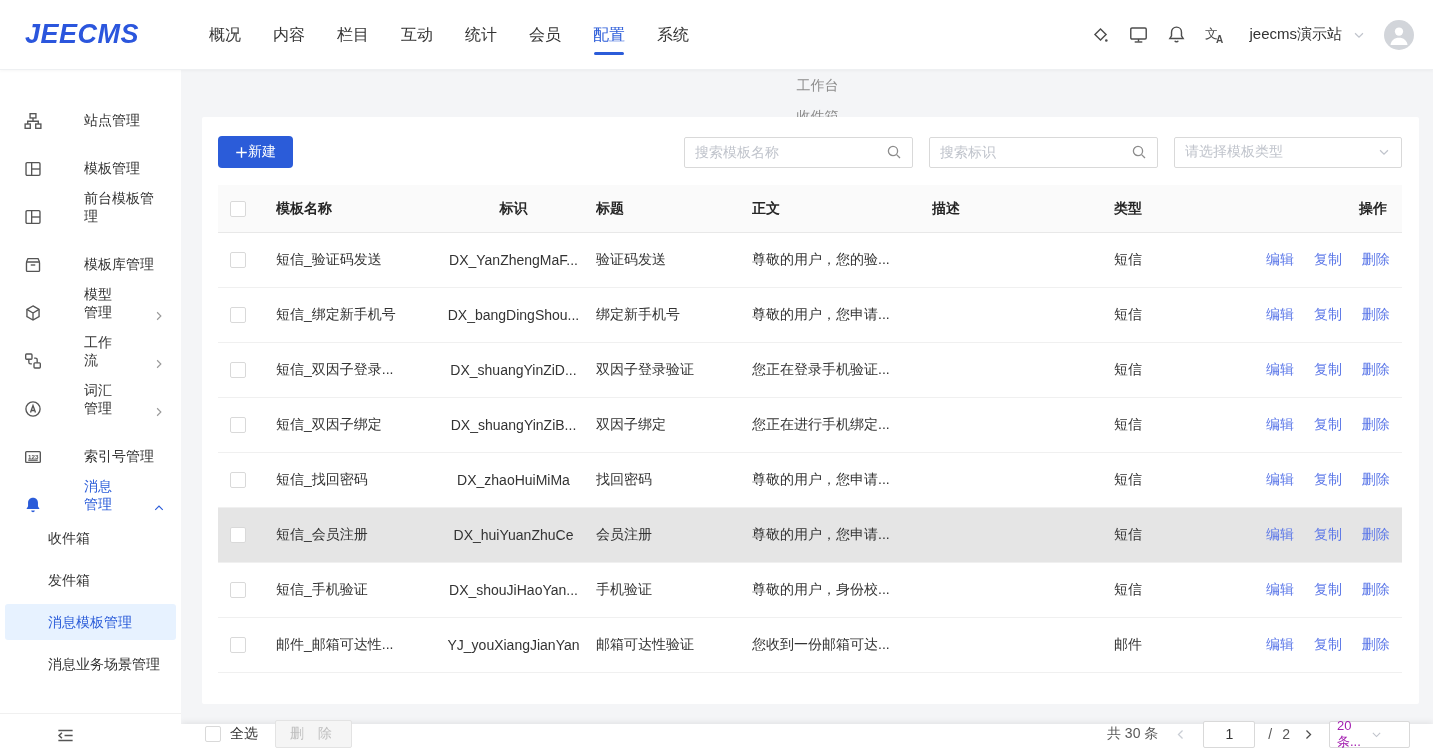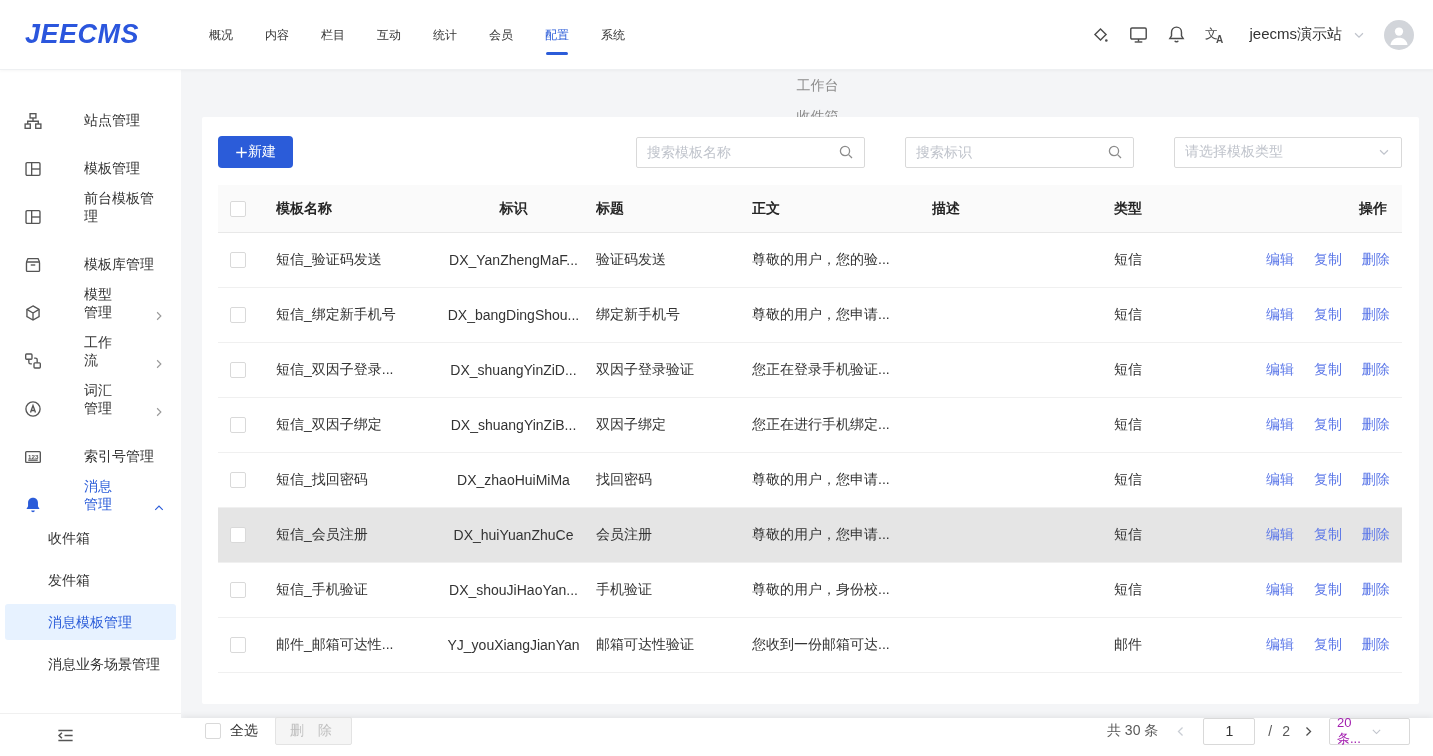--- a/index.html
+++ b/index.html
@@ -20,21 +20,21 @@
     border-bottom:1px solid #eef0f2;
     box-shadow:0 1px 3px rgba(0,0,0,.04);
     z-index:30;
   }
   .logo {
     width:181px; padding-left:25px; font-size:27px; font-weight:bold;
     font-style:italic; color:#2b56dd; letter-spacing:.5px; cursor:pointer;
   }
   .mainnav { display:flex; gap:32px; margin-left:28px; height:70px; }
   .nav-item {
-    position:relative; font-size:12px; color:#333; line-height:70px;
+    position:relative; font-size:16px; color:#333; line-height:70px;
     cursor:pointer; white-space:nowrap;
   }
   .nav-item.active { color:#2b5cd9; }
   .nav-item.active::after {
     content:""; position:absolute; left:1px; right:1px; bottom:15px;
     height:3px; border-radius:2px; background:#2b5cd9;
   }
   .topnav-right { margin-left:auto; display:flex; align-items:center; padding-right:19px; }
   .tn-icon { color:#4d4d4d; margin-left:19px; cursor:pointer; display:flex; align-items:center; }
   .site-switch { display:flex; align-items:center; margin-left:24px; cursor:pointer; }
@@ -89,21 +89,21 @@
   .card {
     position:absolute; left:21px; top:47px; right:14px; bottom:14px;
     background:#fff; border-radius:2px; overflow:hidden;
   }
   .toolbar { display:flex; align-items:center; padding:19px 17px 17px 16px; }
   .btn-new {
     height:32px; padding:0 17px; background:#2b5cd9; color:#fff; border:none;
     border-radius:4px; font-size:14px; display:flex; align-items:center; 
     cursor:pointer; font-family:inherit;
   }
-  .toolbar-right { margin-left:auto; display:flex; gap:40px; }
+  .toolbar-right { margin-left:auto; display:flex; gap:16px; }
   .search-box, .select-box {
     width:229px; height:31px; border:1px solid #d9d9d9; border-radius:2px;
     display:flex; align-items:center; padding:0 10px; background:#fff;
   }
   .search-box input {
     flex:1; border:none; outline:none; font-size:14px; color:#333;
     font-family:inherit; min-width:0; background:transparent;
   }
   .search-box input::placeholder { color:#c0c4cc; }
   .search-icon { color:#8c8c8c; flex:none; margin-left:6px; cursor:pointer; }
@@ -132,21 +132,21 @@
   .col-type  { width:136px; flex:none; }
   .col-actions { flex:1; text-align:right; padding-right:15px; }
   .checkbox {
     width:16px; height:16px; border:1px solid #d9d9d9; border-radius:2px;
     background:#fff; display:inline-block; cursor:pointer; flex:none;
   }
   .action-link { color:#5b77e8; margin-left:16px; cursor:pointer; text-decoration:none; }
 
   
   .bottombar {
-    position:absolute; left:181px; right:0; bottom:0; height:38px;
+    position:absolute; left:181px; right:0; bottom:0; height:32px;
     background:#fff; box-shadow:0 -2px 6px rgba(0,0,0,.07);
     display:flex; align-items:center; padding:0 23px 12px 24px; z-index:10;
   }
   .select-all-label { font-size:14px; color:#333; margin-left:9px; }
   .btn-delete {
     height:28px; margin-left:17px; padding:0 14px; background:#f5f5f5;
     border:1px solid #e3e3e3; border-radius:2px; color:#bfbfbf; font-size:14px;
     letter-spacing:5px; cursor:not-allowed; font-family:inherit;
   }
   .pager { margin-left:auto; display:flex; align-items:center; font-size:14px; color:#595959; }

